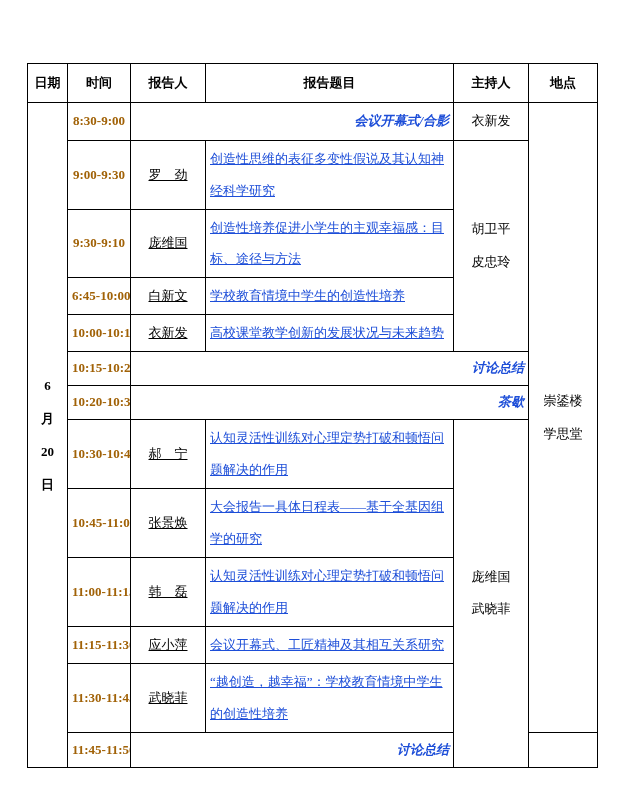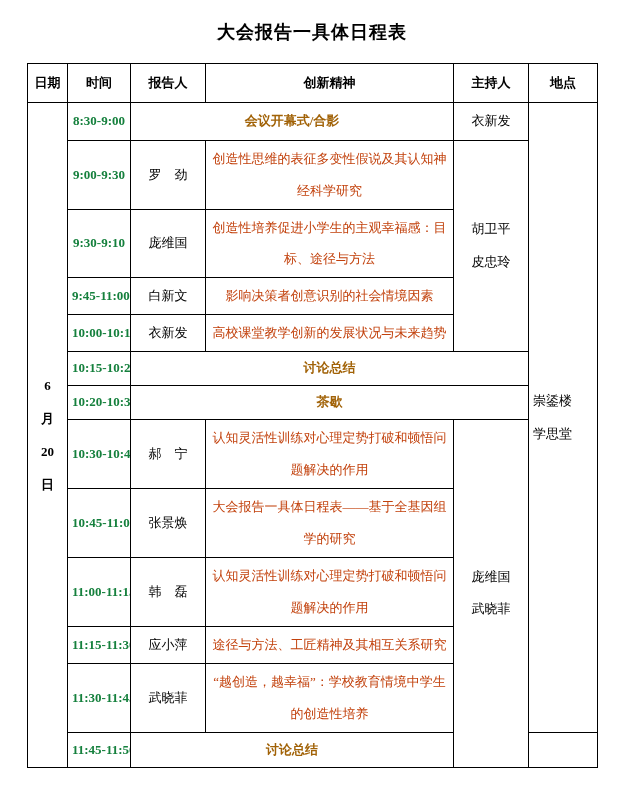--- a/index.html
+++ b/index.html
@@ -33,56 +33,55 @@
   }
   tr.h40{height:39px;}
   tr.h30{height:29px;}
   tr.h70{height:69px;}
   tr.h69{height:68px;}
   tr.h36{height:35px;}
   tr.h35{height:34px;}
   tr.h34{height:33px;}
   .time-cell{
     font-weight:bold;text-align:center;font-size:12.5px;
-    white-space:nowrap;padding-left:0;padding-right:0;color:#15803d;
+    white-space:nowrap;padding-left:0;padding-right:0;color:#a16207;
   }
-  .speaker-cell{text-align:center;color:#000;}
+  .speaker-cell{text-align:center;color:#000;text-decoration:underline;}
   .title-cell{
-    text-align:center;padding:4px 3px 4px 8px;line-height:2.45;color:#c2410c;
+    text-align:left;padding:4px 3px 4px 8px;line-height:2.45;color:#1d4ed8;text-decoration:underline;
   }
-  .event-cell{text-align:center;font-weight:bold;color:#a16207;}
+  .event-cell{text-align:right;font-weight:bold;color:#1d4ed8;font-style:italic;}
   .chair-cell{text-align:center;line-height:2.5;color:#000;}
   .date-cell{
     text-align:center;font-weight:bold;line-height:2.55;color:#000;
   }
-  .location-cell{text-align:left;line-height:2.55;color:#000;}
+  .location-cell{text-align:center;line-height:2.55;color:#000;}
 </style>
 </head>
 <body>
 
 <div class="page">
 
-  <div class="doc-title">大会报告一具体日程表</div>
 
   <table class="schedule">
     <colgroup>
       <col style="width:40px">
         <col style="width:63px">
         <col style="width:75px">
       <col style="width:248px">
         <col style="width:75px">
         <col style="width:69px">
     </colgroup>
 
     <tbody>
         <tr class="h40">
       <th>日期</th>
       <th>时间</th>
       <th>报告人</th>
-      <th>创新精神</th>
+      <th>报告题目</th>
       <th>主持人</th>
       <th>地点</th>
     </tr>
 
     <tr class="h30">
       <td class="date-cell" rowspan="13">
         <div>6</div>
         <div>月</div>
         <div>20</div>
         <div>日</div>
@@ -106,23 +105,23 @@
       </td>
     </tr>
 
     <tr class="h69">
       <td class="time-cell">9:30-9:10</td>
       <td class="speaker-cell">庞维国</td>
       <td class="title-cell">创造性培养促进小学生的主观幸福感：目标、途径与方法</td>
     </tr>
 
     <tr class="h36">
-      <td class="time-cell">9:45-11:00</td>
+      <td class="time-cell">6:45-10:00</td>
       <td class="speaker-cell">白新文</td>
-      <td class="title-cell">影响决策者创意识别的社会情境因素</td>
+      <td class="title-cell">学校教育情境中学生的创造性培养</td>
     </tr>
 
     <tr class="h34">
       <td class="time-cell">10:00-10:15</td>
       <td class="speaker-cell">衣新发</td>
       <td class="title-cell">高校课堂教学创新的发展状况与未来趋势</td>
     </tr>
 
     <tr class="h35">
       <td class="time-cell">10:15-10:20</td>
@@ -152,21 +151,21 @@
 
     <tr class="h70">
       <td class="time-cell">11:00-11:15</td>
       <td class="speaker-cell">韩　磊</td>
       <td class="title-cell">认知灵活性训练对心理定势打破和顿悟问题解决的作用</td>
     </tr>
 
     <tr class="h35">
       <td class="time-cell">11:15-11:30</td>
       <td class="speaker-cell">应小萍</td>
-      <td class="title-cell">途径与方法、工匠精神及其相互关系研究</td>
+      <td class="title-cell">会议开幕式、工匠精神及其相互关系研究</td>
     </tr>
 
     <tr class="h70">
       <td class="time-cell">11:30-11:45</td>
       <td class="speaker-cell">武晓菲</td>
       <td class="title-cell">“越创造，越幸福”：学校教育情境中学生的创造性培养</td>
     </tr>
 
     <tr class="h36">
       <td class="time-cell">11:45-11:50</td>

